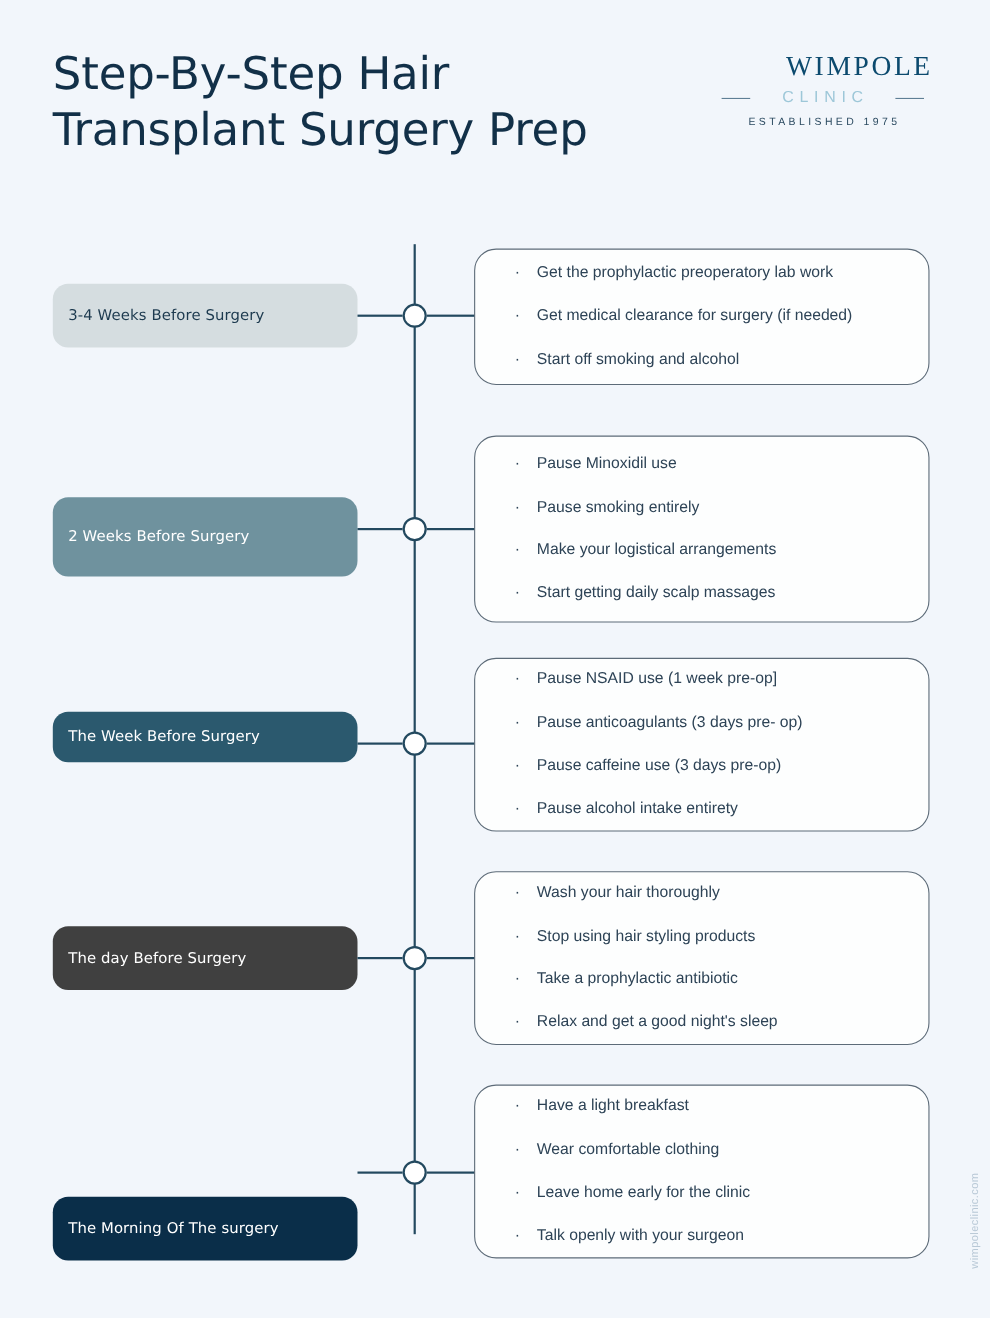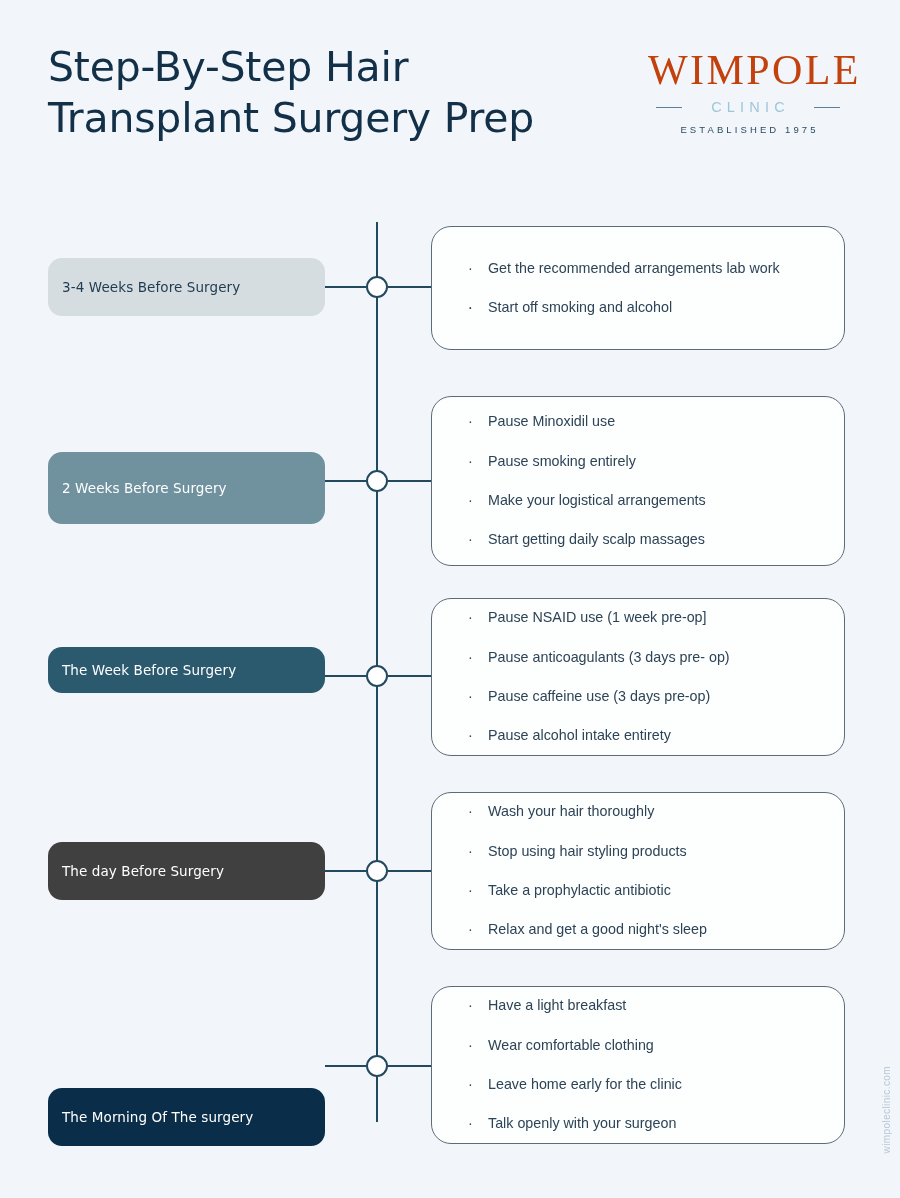--- a/index.html
+++ b/index.html
@@ -41,24 +41,24 @@
   .logo {
     position: absolute;
     right: 52px;
     top: 48px;
     width: 200px;
     text-align: center;
   }
 
   .logo-word {
     font-family: "Liberation Serif", serif;
-    font-size: 42px;
+    font-size: 25px;
     font-weight: 400;
     letter-spacing: 2.4px;
-    color: #c2410c;
+    color: #0c4a6e;
     line-height: 1.05;
     text-align: right;
   }
 
   .logo-sub {
     display: flex;
     align-items: center;
     justify-content: center;
     gap: 24px;
     margin-top: 7px;
@@ -220,22 +220,22 @@
 <div id="rows">
     <div class="row" style="top: 0px;">
       <div class="stage-pill" style="top: 258px; height: 58px; background: rgb(213, 221, 224); color: rgb(29, 58, 79);">
         <span>3-4 Weeks Before Surgery</span>
       </div>
       <div class="connector-left" style="top: 286px;"></div>
       <div class="node" style="top: 276px; border-color: rgb(35, 73, 95); background: rgb(255, 255, 255);"></div>
       <div class="connector-right" style="top: 286px;"></div>
       <div class="card" style="top: 226px; height: 124px;">
         <ul class="bullet-list">
-          <li class="bullet-item"><span class="bullet-dot">·</span><span>Get the recommended arrangements lab work</span></li>
-          <li class="bullet-item"><span class="bullet-dot">·</span></li>
+          <li class="bullet-item"><span class="bullet-dot">·</span><span>Get the prophylactic preoperatory lab work</span></li>
+          <li class="bullet-item"><span class="bullet-dot">·</span><span>Get medical clearance for surgery (if needed)</span></li>
           <li class="bullet-item"><span class="bullet-dot">·</span><span>Start off smoking and alcohol</span></li>
         </ul>
       </div>
     </div>
     <div class="row" style="top: 0px;">
       <div class="stage-pill" style="top: 452px; height: 72px; background: rgb(111, 146, 158); color: rgb(255, 255, 255);">
         <span>2 Weeks Before Surgery</span>
       </div>
       <div class="connector-left" style="top: 480px;"></div>
       <div class="node" style="top: 470px; border-color: rgb(35, 73, 95); background: rgb(255, 255, 255);"></div>

